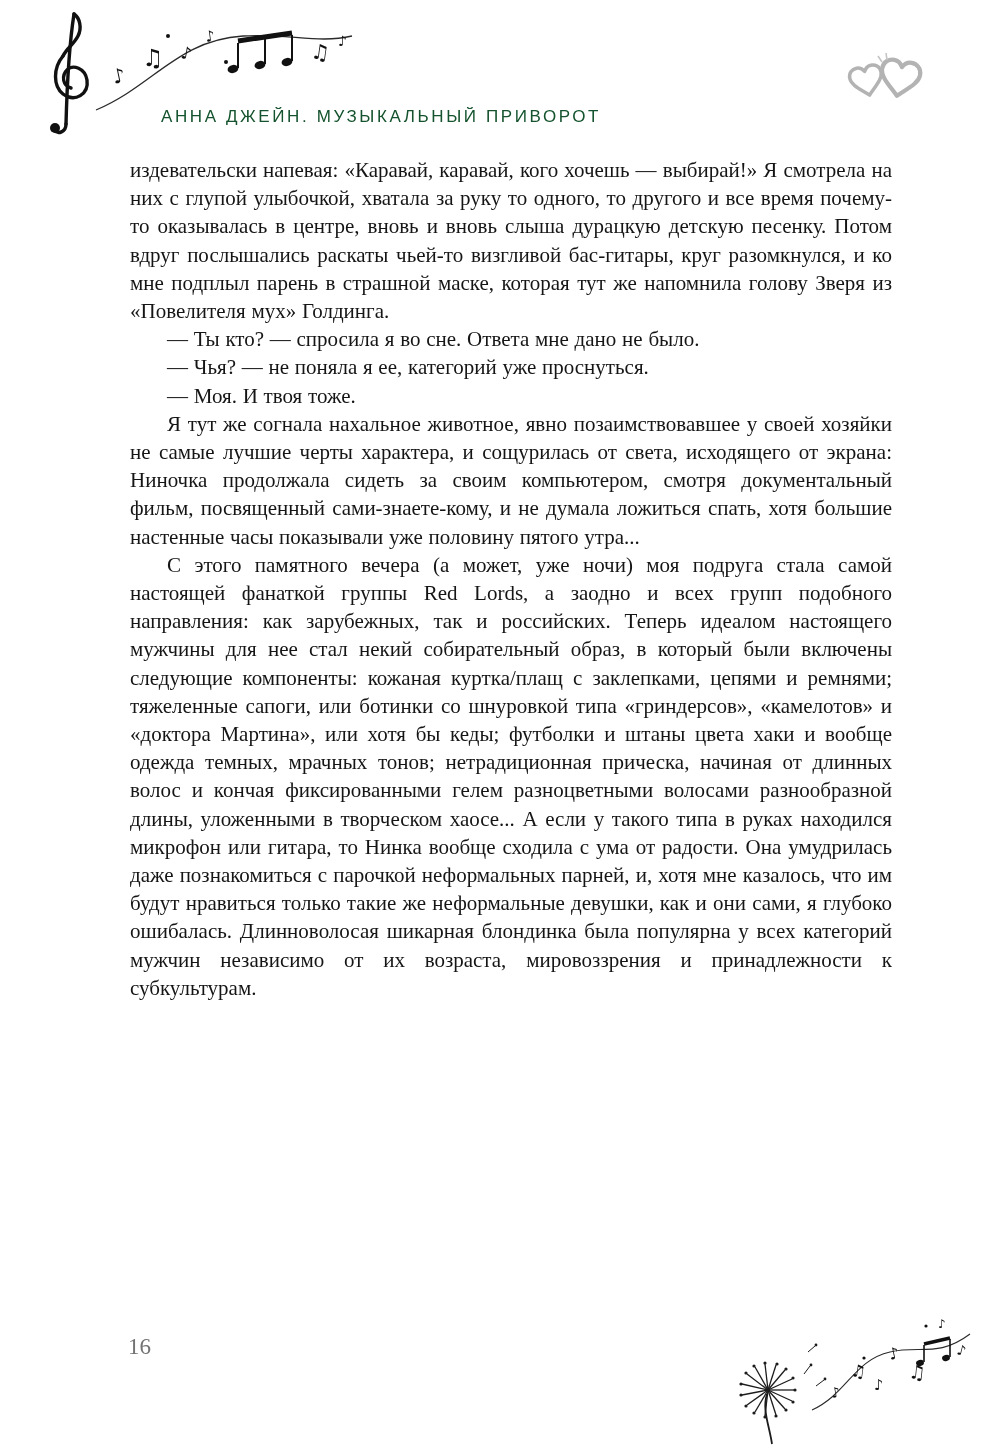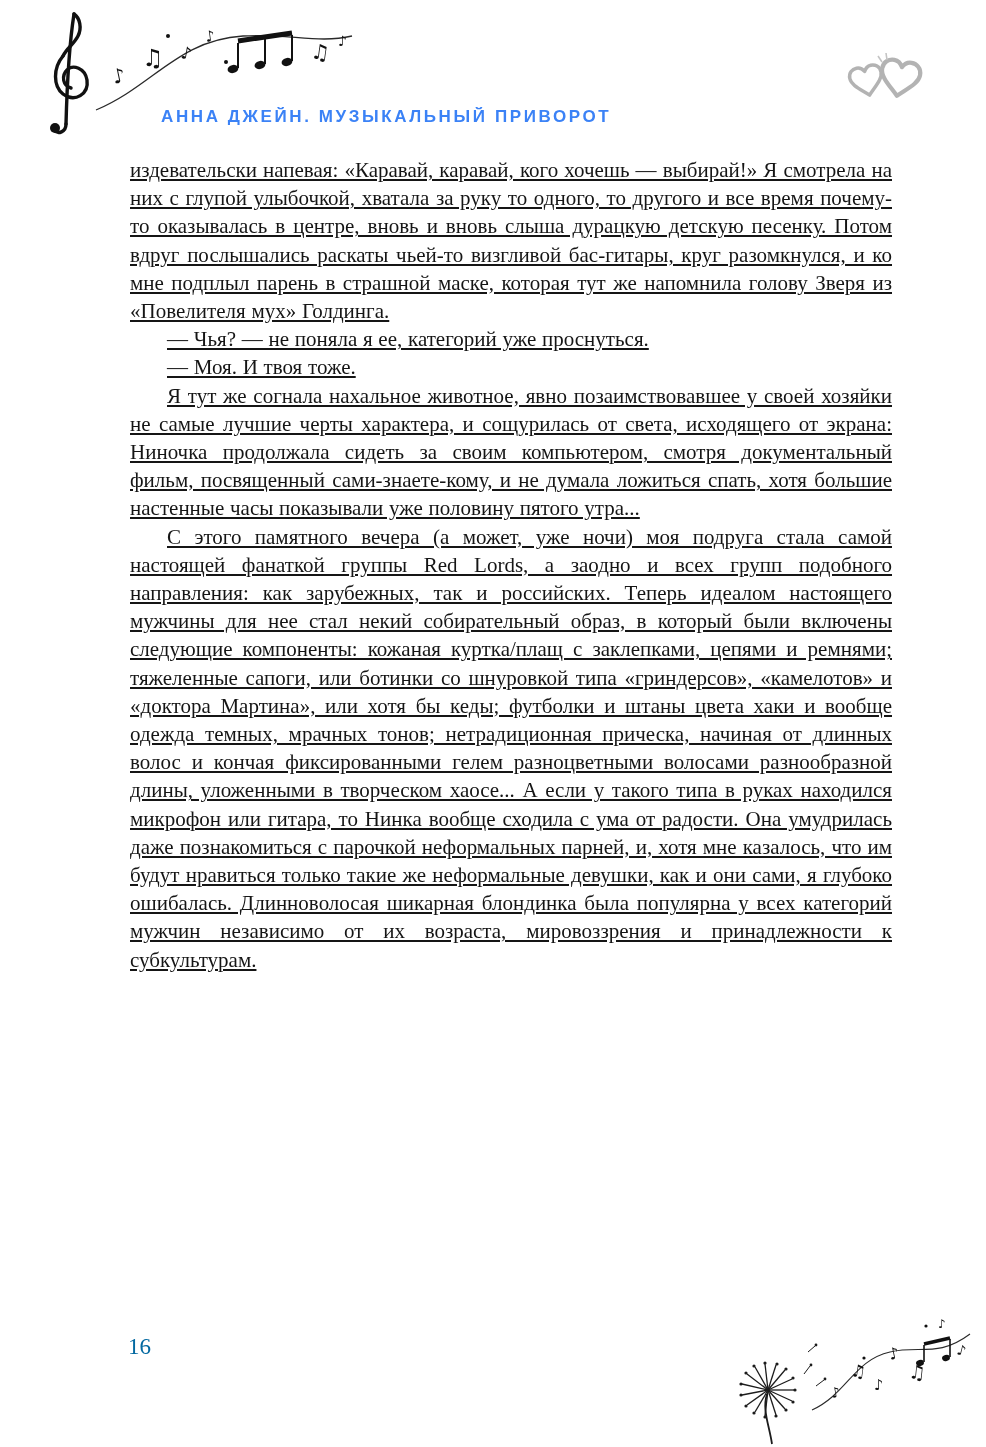--- a/index.html
+++ b/index.html
@@ -15,50 +15,49 @@
     inset: 0;
     background: #ffffff;
   }
   .running-header {
     position: absolute;
     left: 161px;
     top: 107px;
     font-family: "Liberation Sans", sans-serif;
     font-size: 17px;
     letter-spacing: 2.6px;
-    font-weight: 700;
-    color: #3b82f6;
+    font-weight: 400;
+    color: #14532d;
     white-space: nowrap;
   }
   .deco { position: absolute; }
   .deco-top-left   { left: 38px;  top: 6px;    width: 322px; height: 158px; }
   .deco-hearts     { left: 842px; top: 50px;   width: 100px; height: 68px; }
   .deco-dandelion  { left: 712px; top: 1302px; width: 268px; height: 143px; }
   .body-text {
     position: absolute;
     left: 130px;
     top: 156px;
     width: 762px;
     font-size: 21px;
     line-height: 28.2px;
     color: #151515;
     text-align: justify;
     hyphens: auto;
     -webkit-hyphens: auto;
     word-spacing: 0.5px;
-    text-decoration: underline;
   }
   .body-text p { margin: 0; text-indent: 37px; }
   .body-text p.noindent { text-indent: 0; }
   .page-number {
     position: absolute;
     left: 128px;
     top: 1334px;
     font-size: 23px;
-    color: #0369a1;
+    color: #737373;
     font-family: "Liberation Serif", serif;
   }
   .note-glyph { font-family: "DejaVu Sans", sans-serif; }
 </style>
 </head>
 <body>
 
 <div class="page">
 
   <svg class="deco deco-top-left" viewBox="0 0 322 158" xmlns="http://www.w3.org/2000/svg">
@@ -97,20 +96,21 @@
       <path transform="translate(42 8) rotate(10) scale(1.75)" d="M11 20 C6 15 0 11 0 6 C0 2 3 0 6 0 C8.5 0 10 1.5 11 3.4 C12 1.5 13.5 0 16 0 C19 0 22 2 22 6 C22 11 16 15 11 20 Z"></path>
     </g>
     <g stroke="#c4c4c4" stroke-width="1.6">
       <line x1="36" y1="6" x2="40" y2="12"></line>
       <line x1="44" y1="3" x2="45" y2="10"></line>
     </g>
   </svg>
 
   <div class="body-text" lang="ru">
     <p class="noindent">издевательски напевая: «Каравай, каравай, кого хочешь — выбирай!» Я смотрела на них с глупой улыбочкой, хватала за руку то одного, то другого и все время почему-то оказывалась в центре, вновь и вновь слыша дурацкую детскую песенку. Потом вдруг послышались раскаты чьей-то визгливой бас-гитары, круг разомкнулся, и ко мне подплыл парень в страшной маске, которая тут же напомнила голову Зверя из «Повелителя мух» Голдинга.</p>
+    <p>— Ты кто? — спросила я во сне. Ответа мне дано не было.</p>
     <p>— Чья? — не поняла я ее, категорий уже проснуться.</p>
     <p>— Моя. И твоя тоже.</p>
     <p>Я тут же согнала нахальное животное, явно позаимствовавшее у своей хозяйки не самые лучшие черты характера, и сощурилась от света, исходящего от экрана: Ниночка продолжала сидеть за своим компьютером, смотря документальный фильм, посвященный сами-знаете-кому, и не думала ложиться спать, хотя большие настенные часы показывали уже половину пятого утра...</p>
     <p>С этого памятного вечера (а может, уже ночи) моя подруга стала самой настоящей фанаткой группы Red Lords, а заодно и всех групп подобного направления: как зарубежных, так и российских. Теперь идеалом настоящего мужчины для нее стал некий собирательный образ, в который были включены следующие компоненты: кожаная куртка/плащ с заклепками, цепями и ремнями; тяжеленные сапоги, или ботинки со шнуровкой типа «гриндерсов», «камелотов» и «доктора Мартина», или хотя бы кеды; футболки и штаны цвета хаки и вообще одежда темных, мрачных тонов; нетрадиционная прическа, начиная от длинных волос и кончая фиксированными гелем разноцветными волосами разнообразной длины, уложенными в творческом хаосе... А если у такого типа в руках находился микрофон или гитара, то Нинка вообще сходила с ума от радости. Она умудрилась даже познакомиться с парочкой неформальных парней, и, хотя мне казалось, что им будут нравиться только такие же неформальные девушки, как и они сами, я глубоко ошибалась. Длинноволосая шикарная блондинка была популярна у всех категорий мужчин независимо от их возраста, мировоззрения и принадлежности к субкультурам.</p>
   </div>
 
   <div class="page-number">16</div>
 
   <svg class="deco deco-dandelion" viewBox="0 0 268 143" xmlns="http://www.w3.org/2000/svg">
     <g stroke="#1c1c1c" fill="none" stroke-width="1.3">

